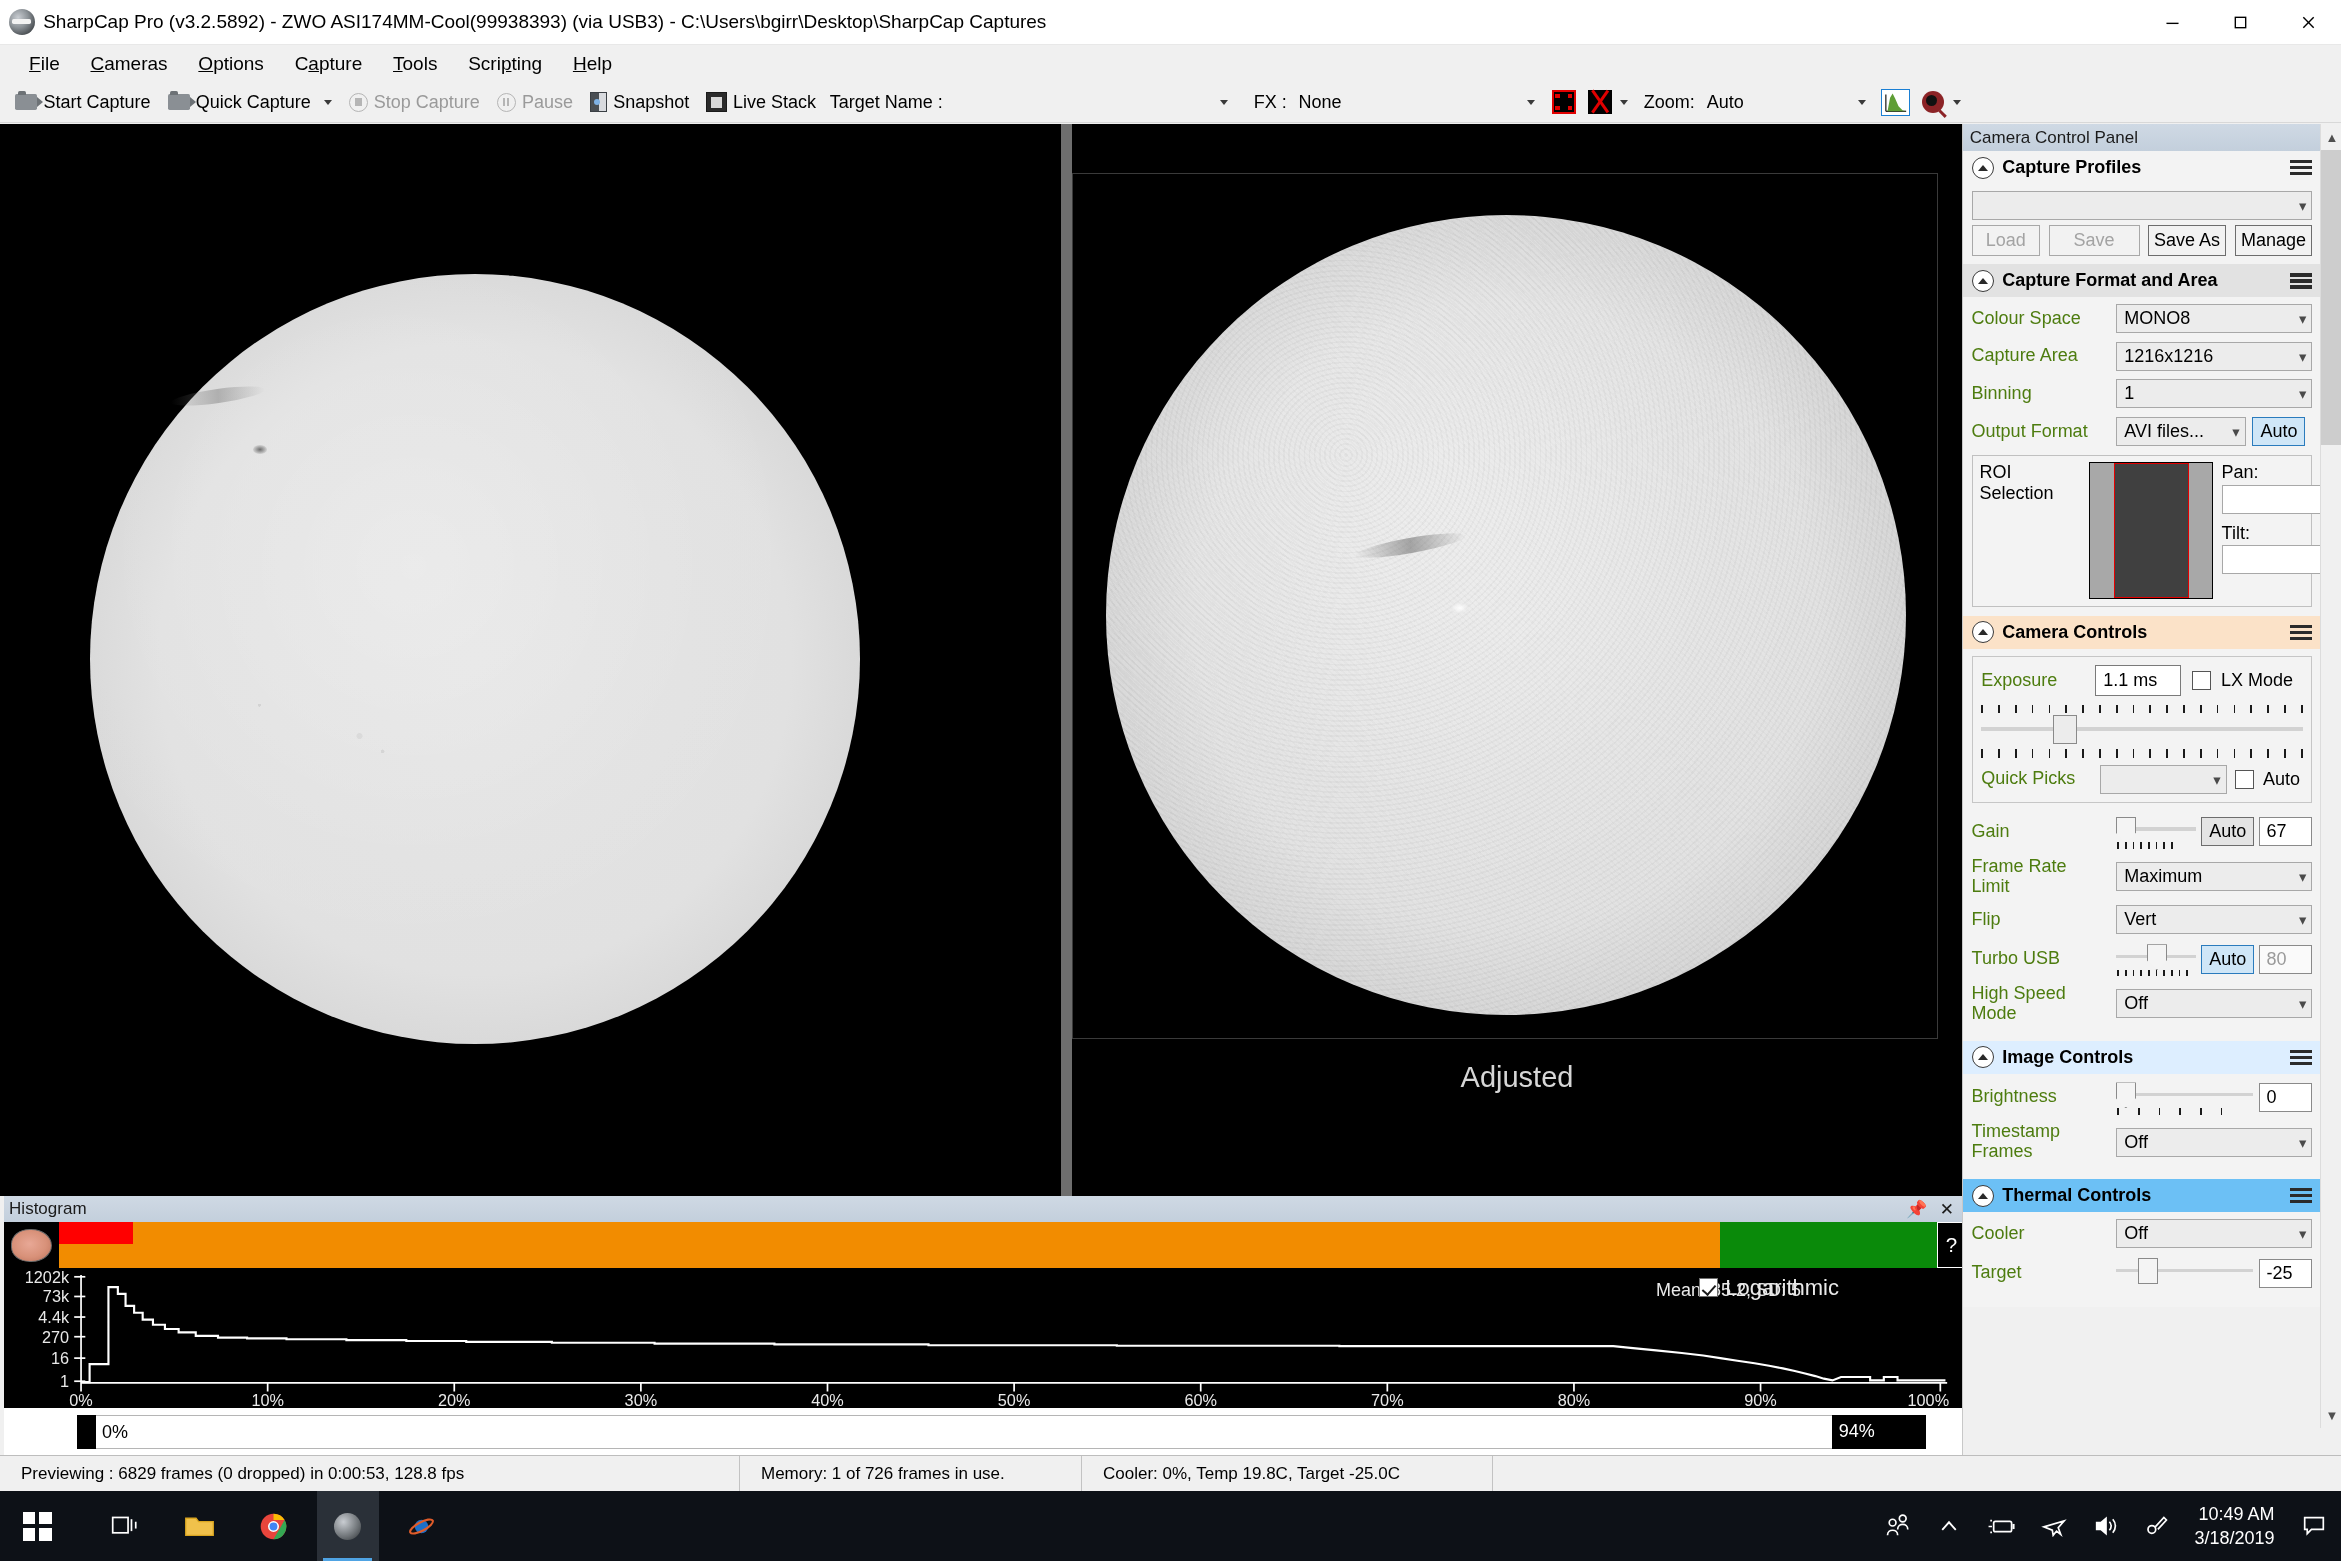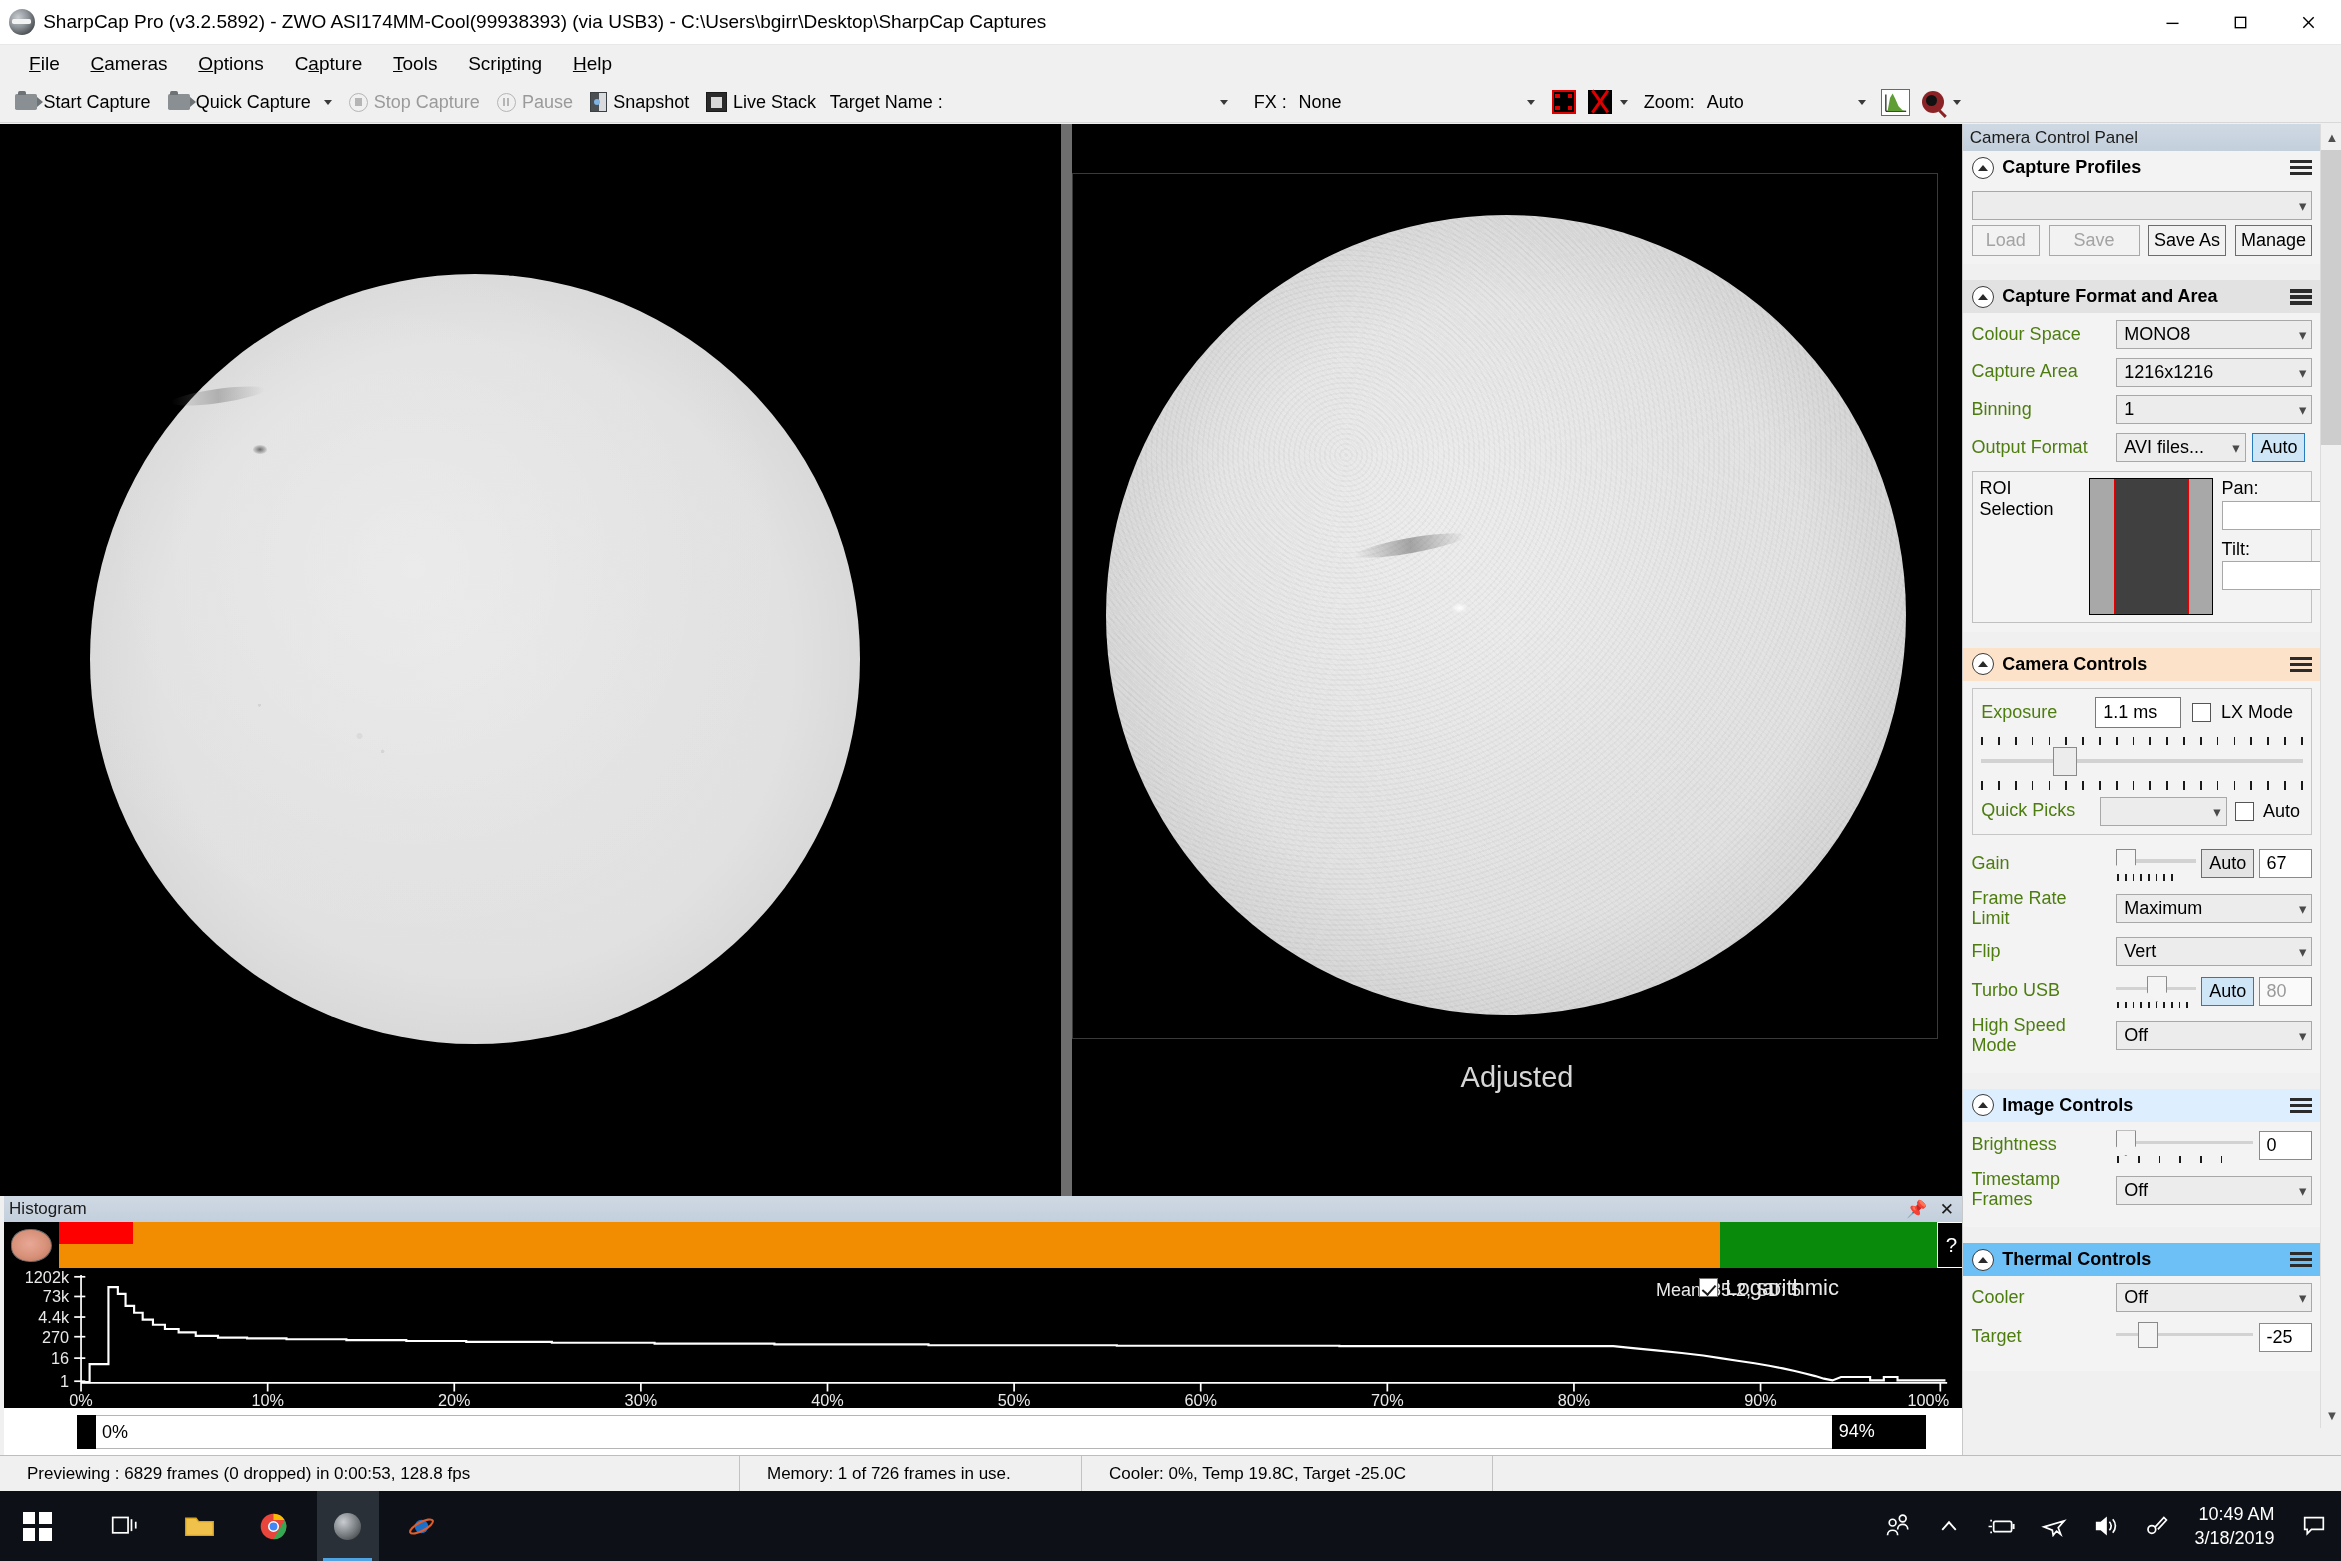--- a/index.html
+++ b/index.html
@@ -274,21 +274,21 @@
     position:absolute; right:0; top:0; width:22px; height:1304px; background:#f0f0f0;
     border-left:0.9px solid #dcdcdc;
   }
   .sb-arrow {
     width:22px; height:26px; display:flex; align-items:center; justify-content:center;
     font-size:13px; color:#505050; background:#f0f0f0;
   }
   .sb-thumb { position:absolute; top:26px; left:0; width:22px; height:295px; background:#cdcdcd;}
   .sb-arrow.bottom{ position:absolute; bottom:0; left:0;}
 
-  .group { width:358px; margin: 0 0 16px 0; }
+  .group { width:358px; margin: 0 0 0 0; }
   .grp-head {
     height: 33px; display:flex; align-items:center; gap:8.6px; padding: 0 8.6px;
     font-size: 18px; font-weight: bold; color:#000;
   }
   .grp-head.profiles { background:#f3f3f3; }
   .grp-head.format { background:#e2e2e2; }
   .grp-head.camera { background:#fbe2c8; }
   .grp-head.image { background:#ddeeff; }
   .grp-head.thermal { background:#6cc0f5; }
   .chev {
@@ -352,21 +352,21 @@
   .auto-btn.on { background:#cfe6f7; border:1.7px solid #2a7bbd;}
   .numfld { width:53px; height:29px; border:0.9px solid #8a8a8a; background:#fff; font-size:18px;
             display:flex; align-items:center; padding-left:6px; flex:0 0 auto;}
   .numfld.grey { color:#9a9a9a; background:#fafafa;}
 
   
   .statusbar {
     position:absolute; top:1455px; left:0; width:2342px; height:36px;
     background:#f0f0f0; display:flex; align-items:center; border-top:0.9px solid #bdbdbd;
   }
-  .st-cell { font-size:17px; color:#000; padding: 0 27px; height:100%; display:flex; align-items:center;
+  .st-cell { font-size:17px; color:#000; padding: 0 21px; height:100%; display:flex; align-items:center;
              border-right:0.9px solid #c3c3c3; white-space:nowrap;}
   .st-cell.first { width: 740px; }
   .st-cell.second { width: 342px; }
   .st-cell.third { width: 411px; }
 
   
   .taskbar {
     position:absolute; top:1491px; left:0; width:2342px; height:70px; background:#0d1117;
     display:flex; align-items:center;
   }

